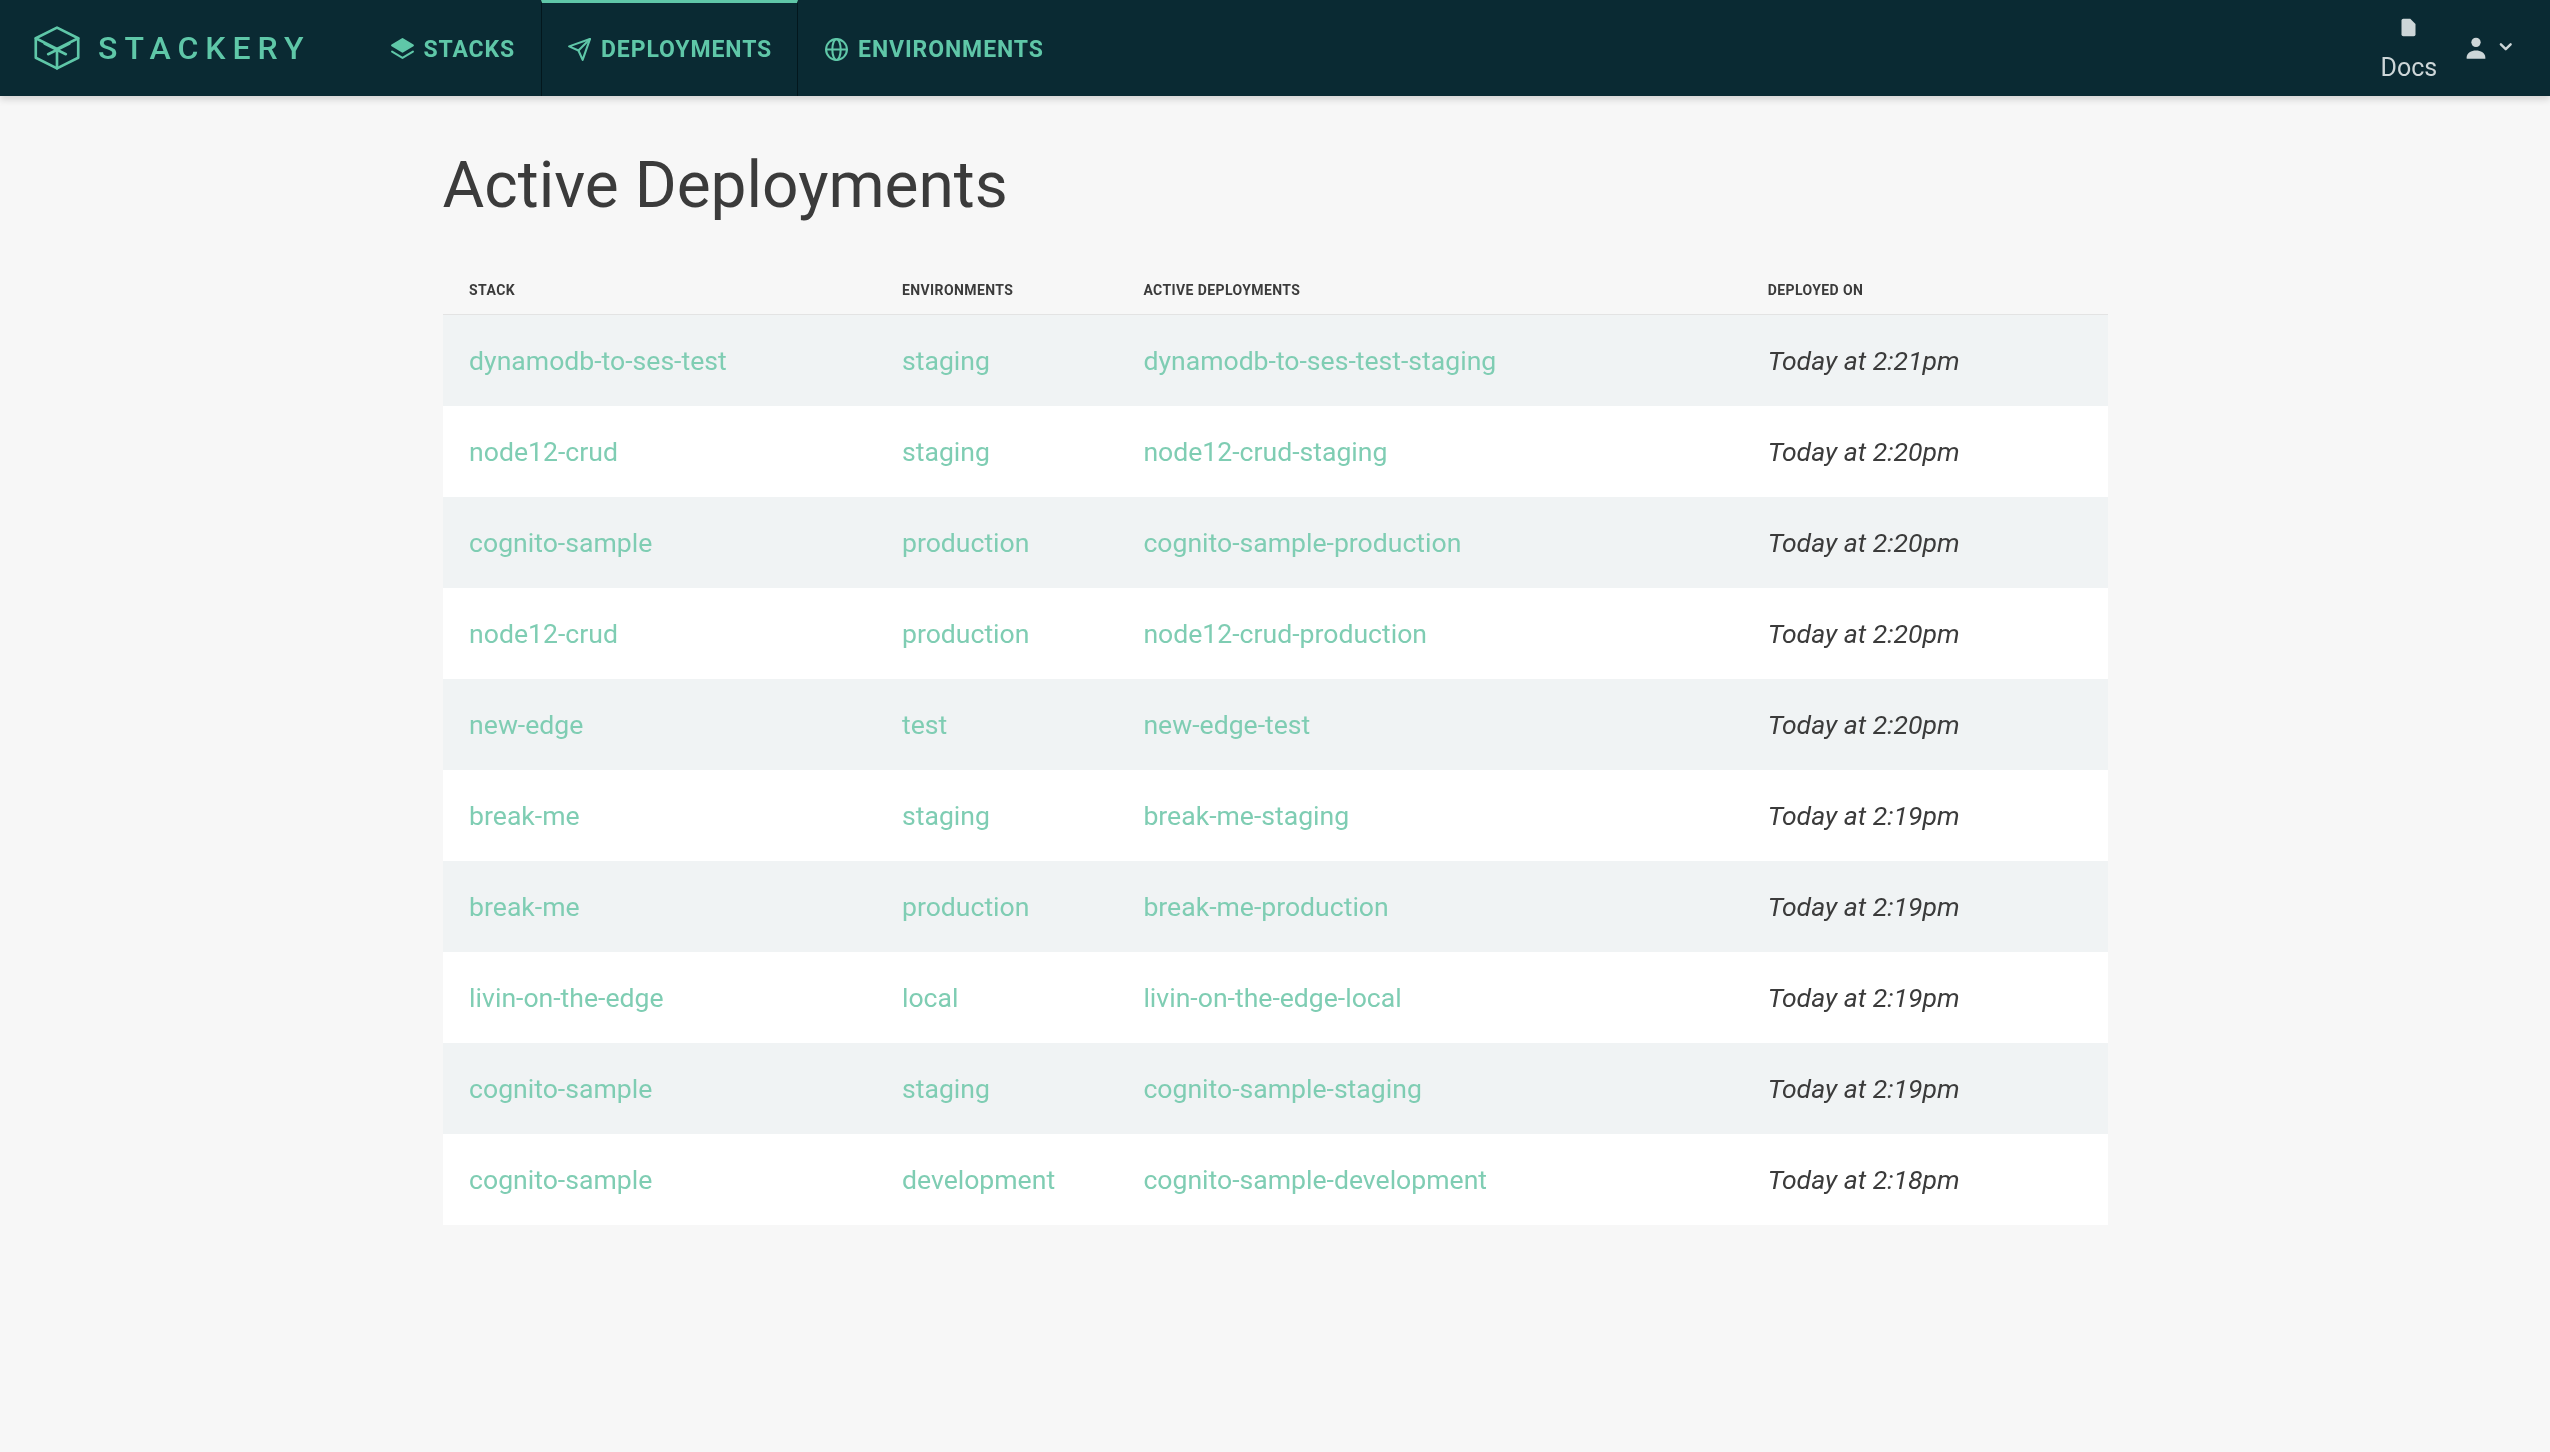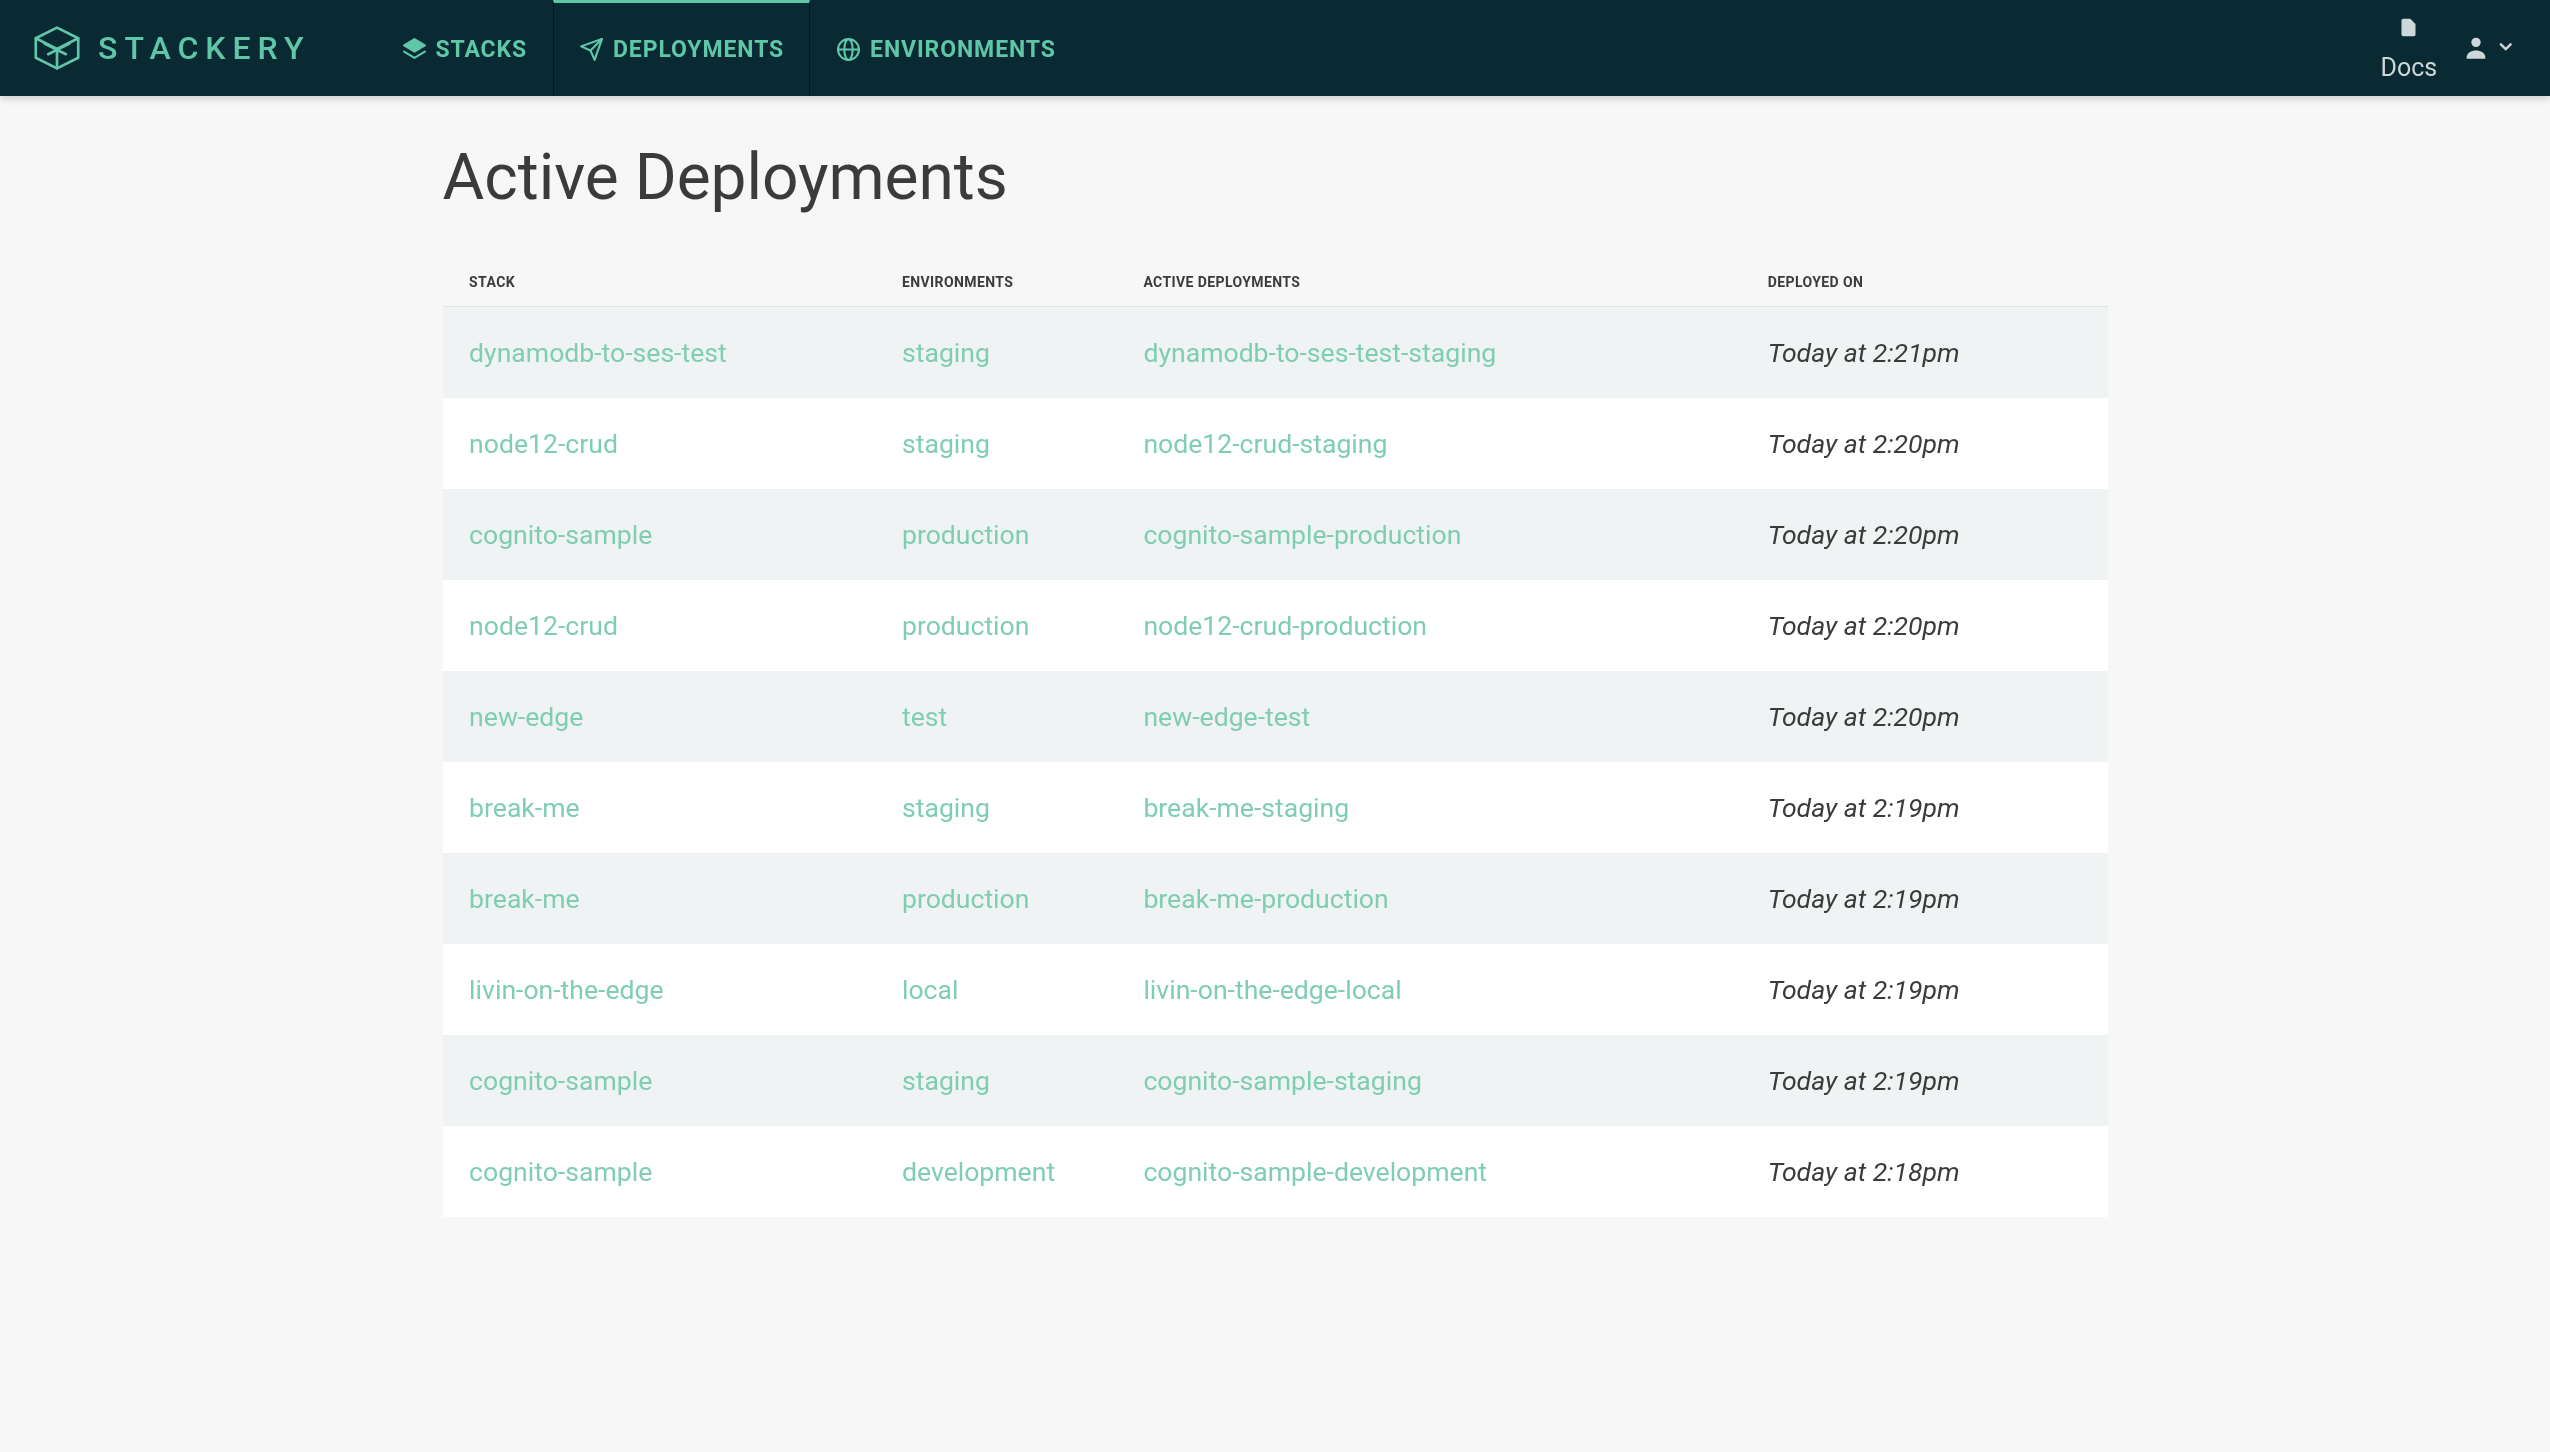--- a/index.html
+++ b/index.html
@@ -12,21 +12,20 @@
     overflow: hidden;
   }
   .topbar {
     background: #0a2a33;
     height: 96px;
     display: flex;
     align-items: center;
     padding: 0 35px 0 32px;
     box-shadow: 0 3.5px 7px rgba(0,0,0,0.15);
     position: relative;
-    gap: 12px;
   }
   .logo {
     display: flex;
     align-items: center;
     gap: 16px;
     margin-right: 53px;
   }
   .logo-mark svg { display: block; }
   .logo-text {
     font-size: 32px;
@@ -78,23 +77,23 @@
     flex-direction: column;
   }
   .user-menu {
     display: flex;
     align-items: center;
     gap: 5.3px;
     cursor: pointer;
     color: #cdd6d8;
   }
   .main {
-    padding: 36px 0 0 0;
+    padding: 52px 0 0 0;
     max-width: 2125px;
-    margin: 8px auto;
+    margin: 0 auto;
   }
   h1.page-title {
     font-size: 64px;
     font-weight: 400;
     color: #3b3b3b;
     margin: 0 0 43px 230px;
   }
   .table-wrap {
     margin: 0 230px;
   }

